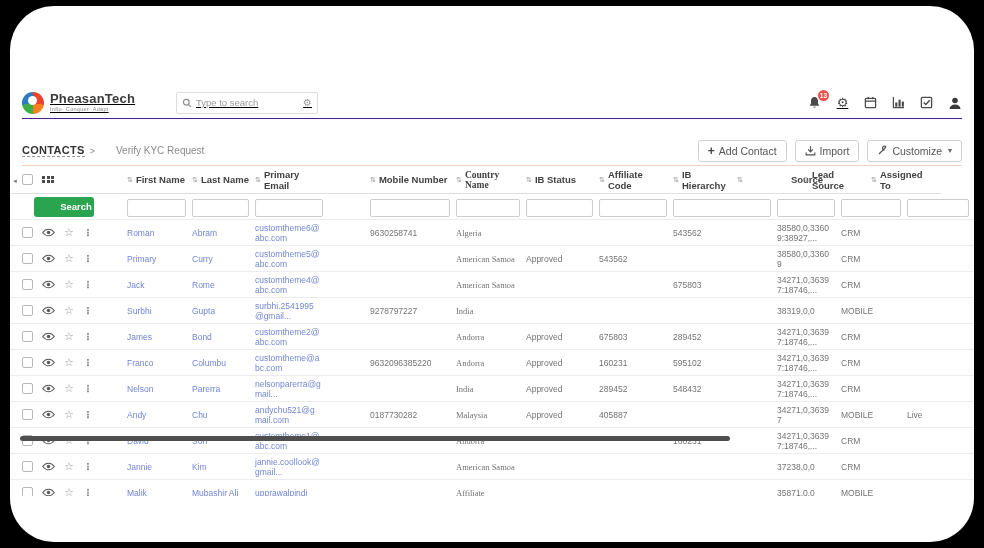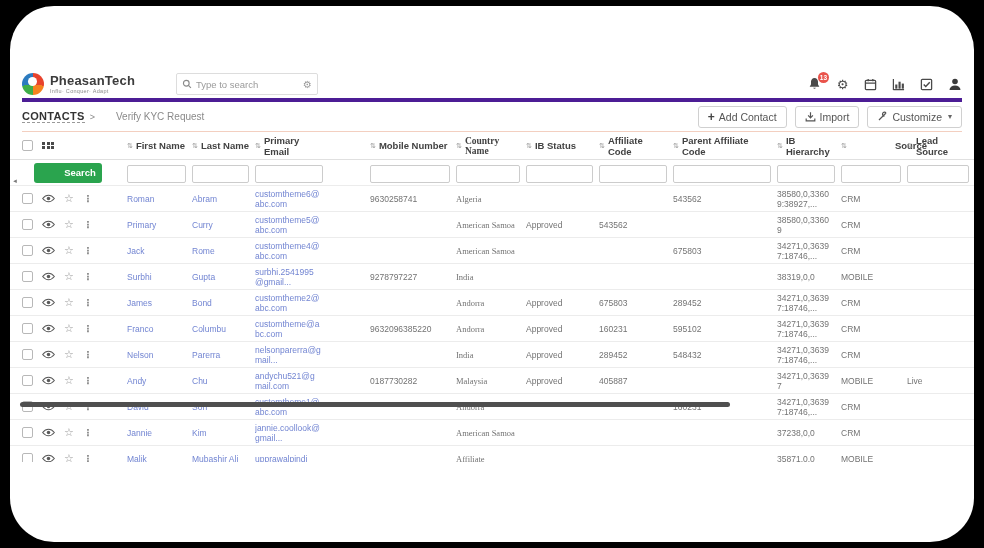--- a/index.html
+++ b/index.html
@@ -2,21 +2,21 @@
 <html><head>
 <meta charset="utf-8">
 <style>
   * { margin:0; padding:0; box-sizing:border-box; }
   html,body { width:984px; height:548px; background:#000; font-family:"Liberation Sans","DejaVu Sans",sans-serif; }
   .stage { position:relative; width:984px; height:548px; background:#000; overflow:hidden; }
   .card { position:absolute; left:10px; right:10px; top:6px; bottom:6px; background:#fff; border-radius:44px; overflow:hidden; }
   .spacer-top { height:64px; }
 
   
-  .topbar { height:32px; margin:0 12px; display:flex; align-items:center; border-bottom:4px solid #4c1d95; }
+  .topbar { height:32px; margin:17px 12px; display:flex; align-items:center; border-bottom:1px solid #4c1d95;text-decoration:underline; }
   .logo { display:flex; align-items:center; gap:6px; width:138px; cursor:pointer; }
   .logo-mark { width:22px; height:22px; border-radius:50%; position:relative; flex:0 0 auto;
     background:conic-gradient(#e8432d 0 100deg, #f6821f 100deg 180deg, #3fae49 180deg 260deg, #2b7bbf 260deg 360deg); }
   .logo-mark::after { content:""; position:absolute; left:6px; top:4px; width:9px; height:9px; background:#fff; border-radius:50%; }
   .logo-text { display:flex; flex-direction:column; line-height:1; }
   .brand-name { font-size:13px; font-weight:700; color:#3c3c3c; letter-spacing:0.2px; }
   .brand-tag { font-size:5.5px; color:#8a8a8a; margin-top:2px; letter-spacing:0.3px; }
   .searchbox { margin-left:16px; width:142px; height:22px; border:1px solid #ddd; border-radius:2px; display:flex; align-items:center; padding:0 5px; gap:4px; background:#fff; }
   .searchbox svg { flex:0 0 auto; }
   .searchbox input { border:none; outline:none; flex:1; font-size:9.5px; color:#555; width:70px; font-family:inherit; }
@@ -57,21 +57,21 @@
 
   .cbx { appearance:none; -webkit-appearance:none; width:11px; height:11px; border:1px solid #b8b8b8; border-radius:2px; background:#fff; cursor:pointer; flex:0 0 auto; }
   .grid-icon { display:grid; grid-template-columns:3px 3px 3px; grid-template-rows:3px 3px; gap:1.5px; cursor:pointer; }
   .grid-icon i { background:#4a4a4a; }
   .star { font-size:11px; color:#9a9a9a; line-height:1; cursor:pointer; }
   .kebab { font-size:10px; color:#8a8a8a; font-weight:700; line-height:1; cursor:pointer; }
   .eye { cursor:pointer; display:flex; }
 
   .fc { padding-right:6px; }
   .fc input { width:100%; height:18px; border:1px solid #ccc; border-radius:2px; background:#fff; outline:none; font-size:9px; padding:0 3px; font-family:inherit; color:#555; }
-  .search-btn { width:68px; height:20px; background:#2aa44e; border:none; border-radius:3px; color:#fff; font-size:9.5px; font-weight:700; cursor:pointer; margin-left:12px; font-family:inherit;padding-left:24px; }
+  .search-btn { width:60px; height:20px; background:#2aa44e; border:none; border-radius:3px; color:#fff; font-size:9.5px; font-weight:700; cursor:pointer; margin-left:12px; font-family:inherit;padding-left:24px; }
   .fc.c0 { width:105px; display:block; padding-left:0; }
 
   .hscroll { position:absolute; left:10px; top:270px; width:710px; height:5px; background:#4f4f4f; border-radius:3px; cursor:grab; }
   .left-arrow { position:absolute; left:2px; top:172px; font-size:6px; color:#777; cursor:pointer; }
 </style>
 </head>
 <body>
 
 <div class="stage">
   <div class="card">
@@ -203,24 +203,20 @@
             <span>Country Name</span>
           </div>
         <div class="th c6">
             <span class="sort">⇅</span>
             <span>IB Status</span>
           </div>
         <div class="th c7">
             <span class="sort">⇅</span>
             <span>Affiliate Code</span>
           </div>
-        <div class="th c8">
-            <span class="sort">⇅</span>
-            <span>Parent Affiliate Code</span>
-          </div>
         <div class="th c9">
             <span class="sort">⇅</span>
             <span>IB Hierarchy</span>
           </div>
         <div class="th c10">
             <span class="sort">⇅</span>
             <span>Source</span>
           </div>
         <div class="th c11">
             <span class="sort">⇅</span>

